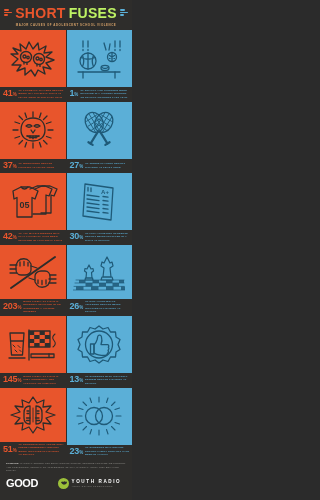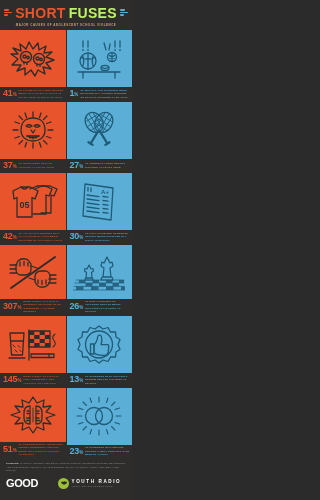--- a/index.html
+++ b/index.html
@@ -312,21 +312,21 @@
           <path d="M13 9 L13 13 M17 8.5 L17 12.5 M21 9.5 L21 13"></path>
           <path d="M24 13 L30 15"></path>
           <path d="M49 26 L42 26 M49 22 L43 22 M49 30 L42 30"></path>
           <path d="M41 32 C38 35 32 35 30 32 L28 29 L28 23 C28 20 31 18 34 18 L38 18 C41 18 43 20.5 43 23.5 L43 28 Z"></path>
           <path d="M39 31 L39 27 M35 31.5 L35 27.5 M31 30.5 L31 27"></path>
           <path d="M28 27 L22 25"></path>
           <path d="M4 35 L48 4" stroke-width="2"></path>
         </svg>
       </div>
       <div class="statbar">
-        <div class="statnum"><span>307</span><span class="statpct">%</span></div>
+        <div class="statnum"><span>203</span><span class="statpct">%</span></div>
         <div class="statcap">MORE LIKELY TO FIGHT IF RECENTLY INVOLVED IN OR WITNESSED A VIOLENT INCIDENT</div>
       </div>
     </div>
 
     <div class="cell blue">
       <div class="art">
         <svg width="52" height="38" viewBox="0 0 52 38" fill="none" stroke="#1f5a78" stroke-width="1.2" stroke-linecap="round" stroke-linejoin="round">
           <path d="M34 4 L31 10 L29 9 L28 13 L31 15 L30 24 L38 24 L37 15 L40 13 L39 9 L37 10 L34 4 Z"></path>
           <path d="M29 24 L39 24 L40 27 L28 27 Z"></path>
           <path d="M16 12 L14 16 L12 15.5 L11.5 18 L13.5 19.5 L13 25 L19 25 L18.5 19.5 L20.5 18 L20 15.5 L18 16 L16 12 Z"></path>

